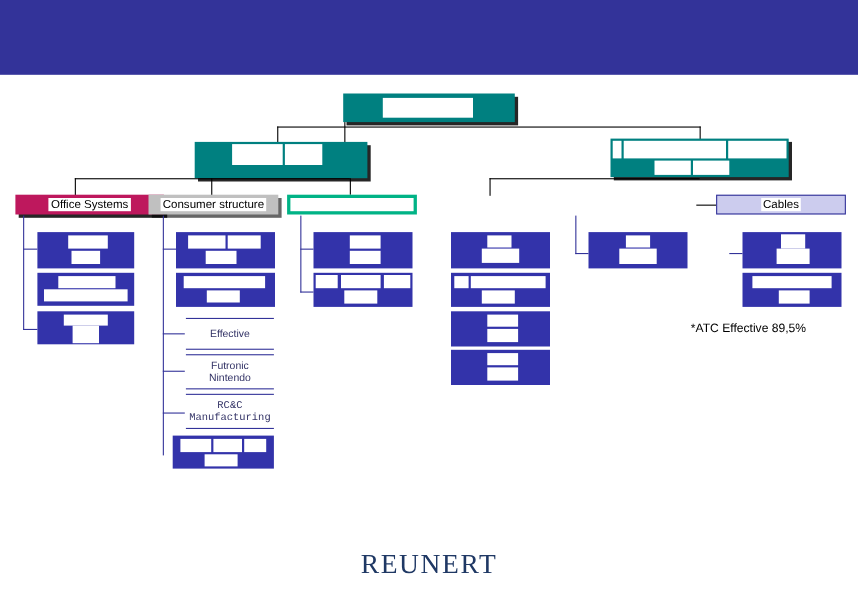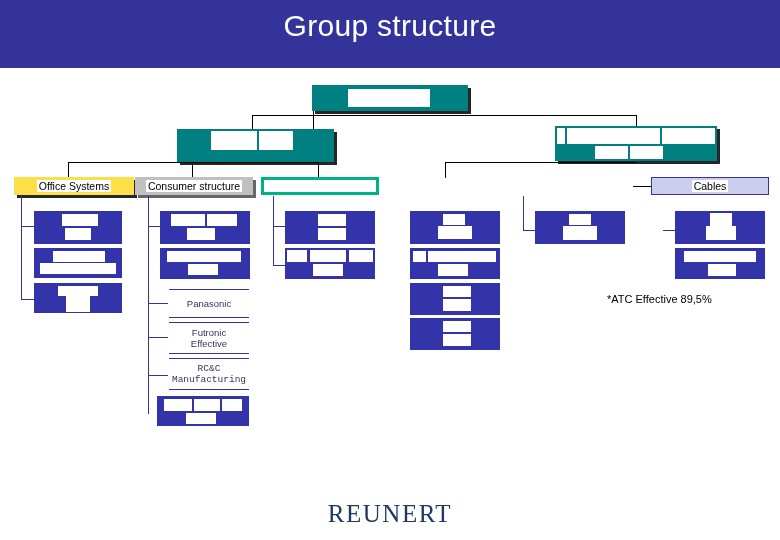--- a/index.html
+++ b/index.html
@@ -97,21 +97,21 @@
   }
   .navy-line-h {
     position: absolute;
     background: #333399;
     height: 1px;
   }
 
   
   #footnote {
     position: absolute;
-    left: 607px; top: 293px;
+    left: 628px; top: 293px;
     color: #000000;
     font-size: 11px;
     font-family: "Liberation Sans", sans-serif;
     white-space: nowrap;
   }
 
   
   #logo {
     position: absolute;
     left: 0; top: 500px;
@@ -122,21 +122,20 @@
     font-size: 25px;
     letter-spacing: 1.5px;
   }
 </style>
 </head>
 <body>
 
 <div id="slide">
 
   <div id="title-banner"></div>
-  <div id="title-text">Group structure</div>
 
   <div class="teal-box" style="left:312px; top:85px; width:156px; height:26px;">
     <div class="redact" style="left:36px; top:4px; width:82px; height:18px;"></div>
   </div>
 
   <div class="vline" style="left:313px; top:111px; height:21px;"></div>
 
   <div class="hline" style="left:252px; top:115px; width:385px;"></div>
   <div class="vline" style="left:252px; top:115px; height:16px;"></div>
   <div class="vline" style="left:636px; top:115px; height:16px;"></div>
@@ -155,21 +154,21 @@
   </div>
 
   <div class="vline" style="left:68px; top:162px; height:16px;"></div>
   <div class="vline" style="left:192px; top:162px; height:16px;"></div>
   <div class="vline" style="left:318px; top:162px; height:16px;"></div>
   <div class="hline" style="left:68px; top:162px; width:250px;"></div>
 
   <div class="vline" style="left:445px; top:162px; height:16px;"></div>
   <div class="hline" style="left:445px; top:162px; width:191px;"></div>
 
-  <div class="label-box" style="left:14px; top:177px; width:120px; height:18px; background:#fde047; box-shadow:3px 3px 0 rgba(0,0,0,0.85);">
+  <div class="label-box" style="left:14px; top:177px; width:135px; height:18px; background:#be185d; box-shadow:3px 3px 0 rgba(0,0,0,0.85);">
     <span class="label-inner">Office Systems</span>
   </div>
 
   <div class="label-box" style="left:135px; top:177px; width:118px; height:18px; background:#c0c0c0; box-shadow:3px 3px 0 rgba(0,0,0,0.6);">
     <span class="label-inner">Consumer structure</span>
   </div>
 
   <div class="label-box" style="left:261px; top:177px; width:118px; height:18px; background:#ffffff; border:3px solid #00b386;">
     <span class="label-inner" style="background:transparent;"></span>
   </div>
@@ -212,26 +211,26 @@
     <div class="redact" style="left:47px; top:3px; width:30px; height:12px;"></div>
     <div class="redact" style="left:27px; top:17px; width:28px; height:12px;"></div>
   </div>
 
   <div class="blue-box" style="left:160px; top:248px; width:90px; height:31px;">
     <div class="redact" style="left:7px; top:3px; width:74px; height:11px;"></div>
     <div class="redact" style="left:28px; top:16px; width:30px; height:11px;"></div>
   </div>
 
   <div class="plain-text-box" style="left:169px; top:289px; width:80px; height:29px;">
-    <span>Panasonic</span>
+    <span>Effective</span>
   </div>
 
   <div class="plain-text-box" style="left:169px; top:322px; width:80px; height:32px; white-space:pre-line;">
     <span style="white-space:pre-line;">Futronic
-Effective</span>
+Nintendo</span>
   </div>
 
   <div class="plain-text-box" style="left:169px; top:358px; width:80px; height:32px; white-space:pre-line;">
     <span style="white-space:pre-line;font-family:Liberation Mono, monospace;">RC&amp;C
 Manufacturing</span>
   </div>
 
   <div class="blue-box" style="left:157px; top:396px; width:92px; height:30px;">
     <div class="redact" style="left:7px; top:3px; width:28px; height:12px;"></div>
     <div class="redact" style="left:37px; top:3px; width:26px; height:12px;"></div>

